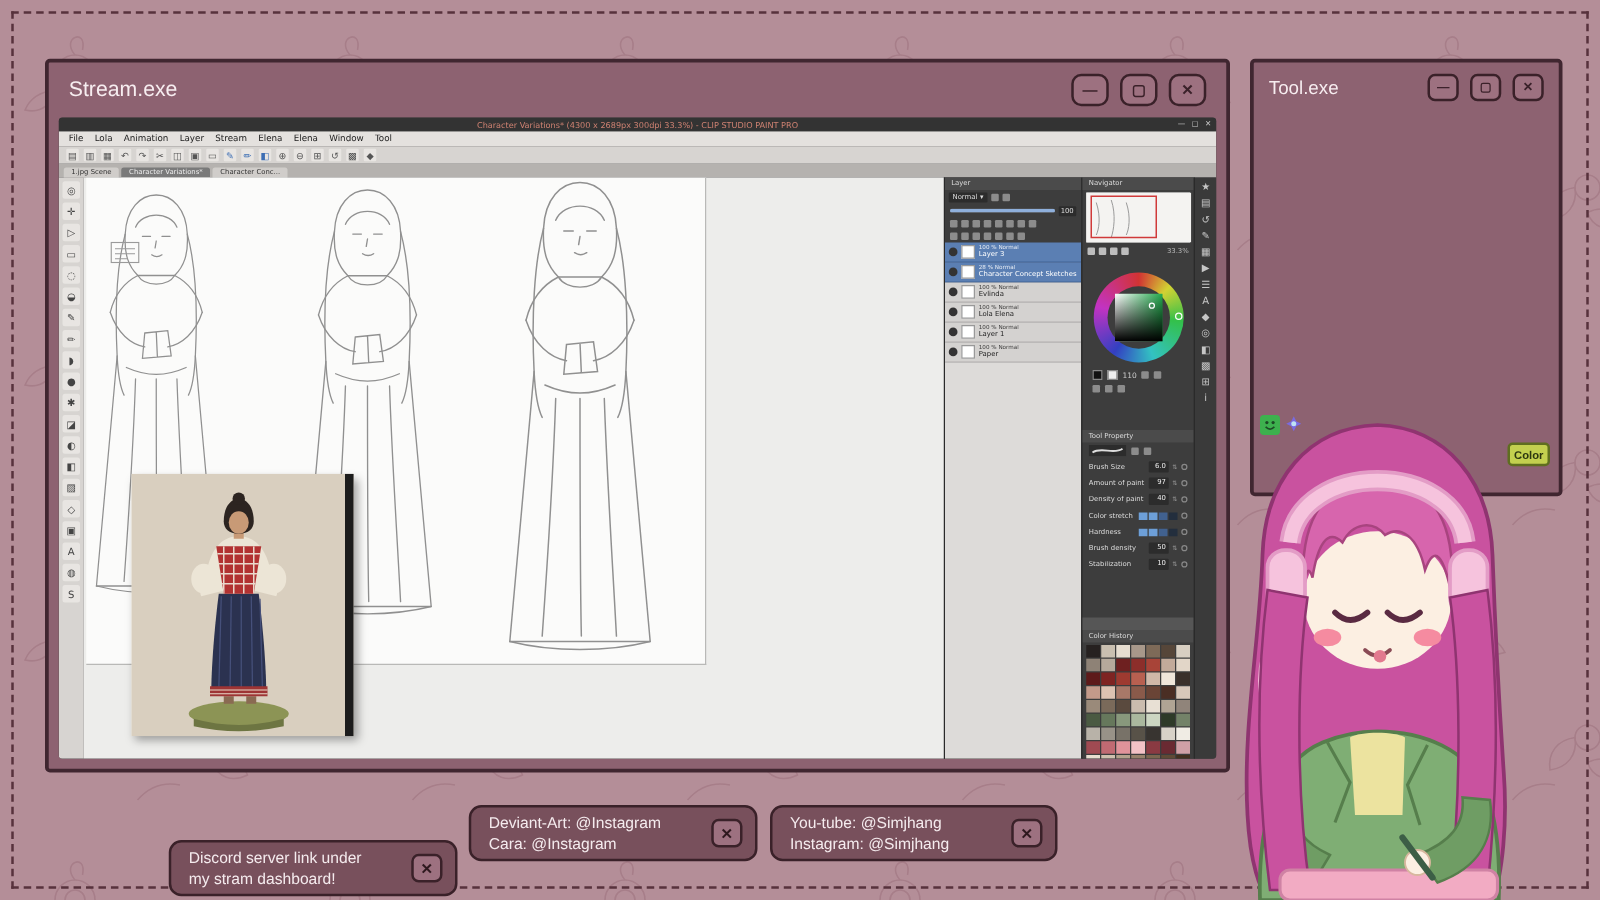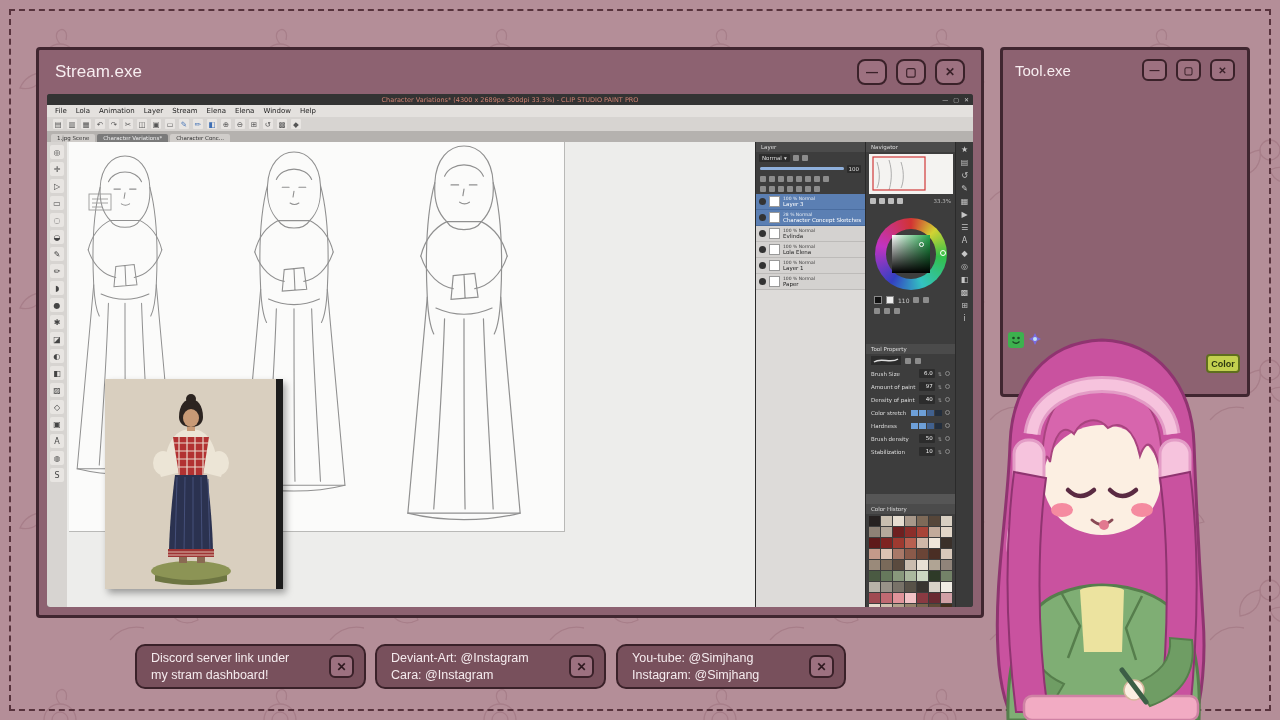--- a/index.html
+++ b/index.html
@@ -116,21 +116,21 @@
   #chat-send { position:absolute; left:1206px; top:354px; width:34px; height:19px; z-index:7;
     background:#c3d04f; border:2px solid #5f6e1f; border-radius:4px; color:#2c3610;
     font-size:9px; font-weight:bold; display:flex; align-items:center; justify-content:center; }
 
   
   .banner { position:absolute; top:644px; height:45px; background:#78505c; border:2.5px solid #3a2129; border-radius:10px;
     display:flex; align-items:center; padding:0 10px 0 14px; gap:10px; z-index:3; }
   .banner-text { color:#f5ebee; font-size:12.5px; line-height:1.3; flex:1; }
   .banner-close { width:25px; height:23px; border:2px solid #3a2129; border-radius:6px; background:#9d7180;
     color:#2e181e; display:flex; align-items:center; justify-content:center; font-weight:bold; font-size:12px; flex:none; }
-  #banner-1 { left:135px; width:231px; }
+  #banner-1 { left:135px; width:231px;margin-top:28px; }
   #banner-2 { left:375px; width:231px; }
   #banner-3 { left:616px; width:230px; }
 </style>
 </head>
 <body>
 
 <div id="stage">
 
   <svg id="bg-pattern" width="1280" height="720">
     <defs>
@@ -174,21 +174,21 @@
       </div>
       <div id="csp-menubar">
           <div class="menu-item">File</div>
           <div class="menu-item">Lola</div>
           <div class="menu-item">Animation</div>
           <div class="menu-item">Layer</div>
           <div class="menu-item">Stream</div>
           <div class="menu-item">Elena</div>
           <div class="menu-item">Elena</div>
           <div class="menu-item">Window</div>
-          <div class="menu-item">Help</div>
+          <div class="menu-item">Tool</div>
         </div>
       <div id="csp-toolbar">
           <div class="tb-icon">▤</div>
           <div class="tb-icon">▥</div>
           <div class="tb-icon">▦</div>
           <div class="tb-icon">↶</div>
           <div class="tb-icon">↷</div>
           <div class="tb-icon">✂</div>
           <div class="tb-icon">◫</div>
           <div class="tb-icon">▣</div>

